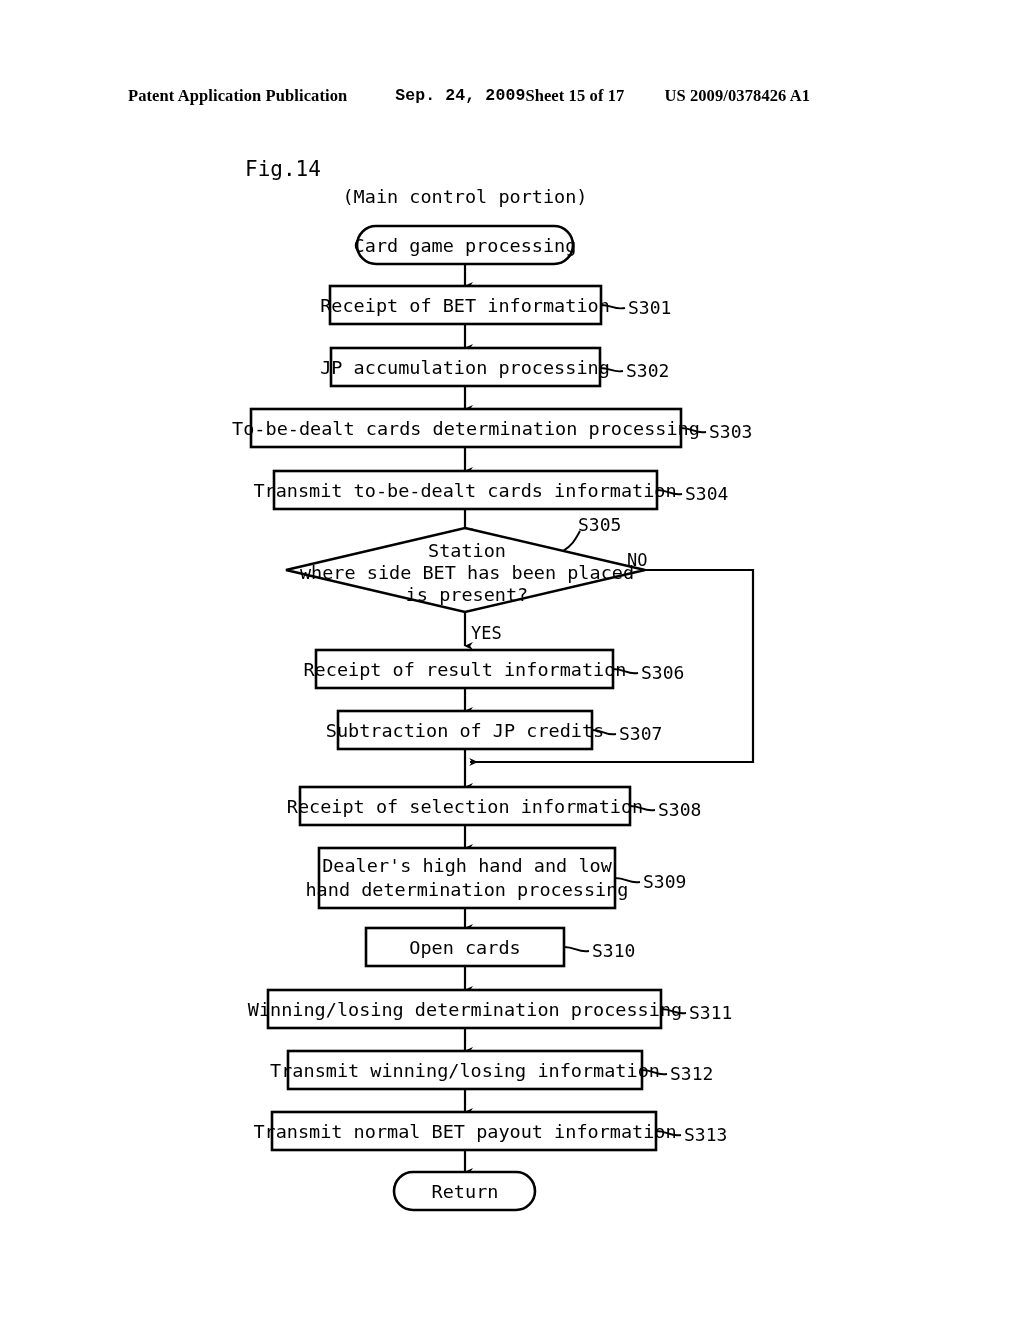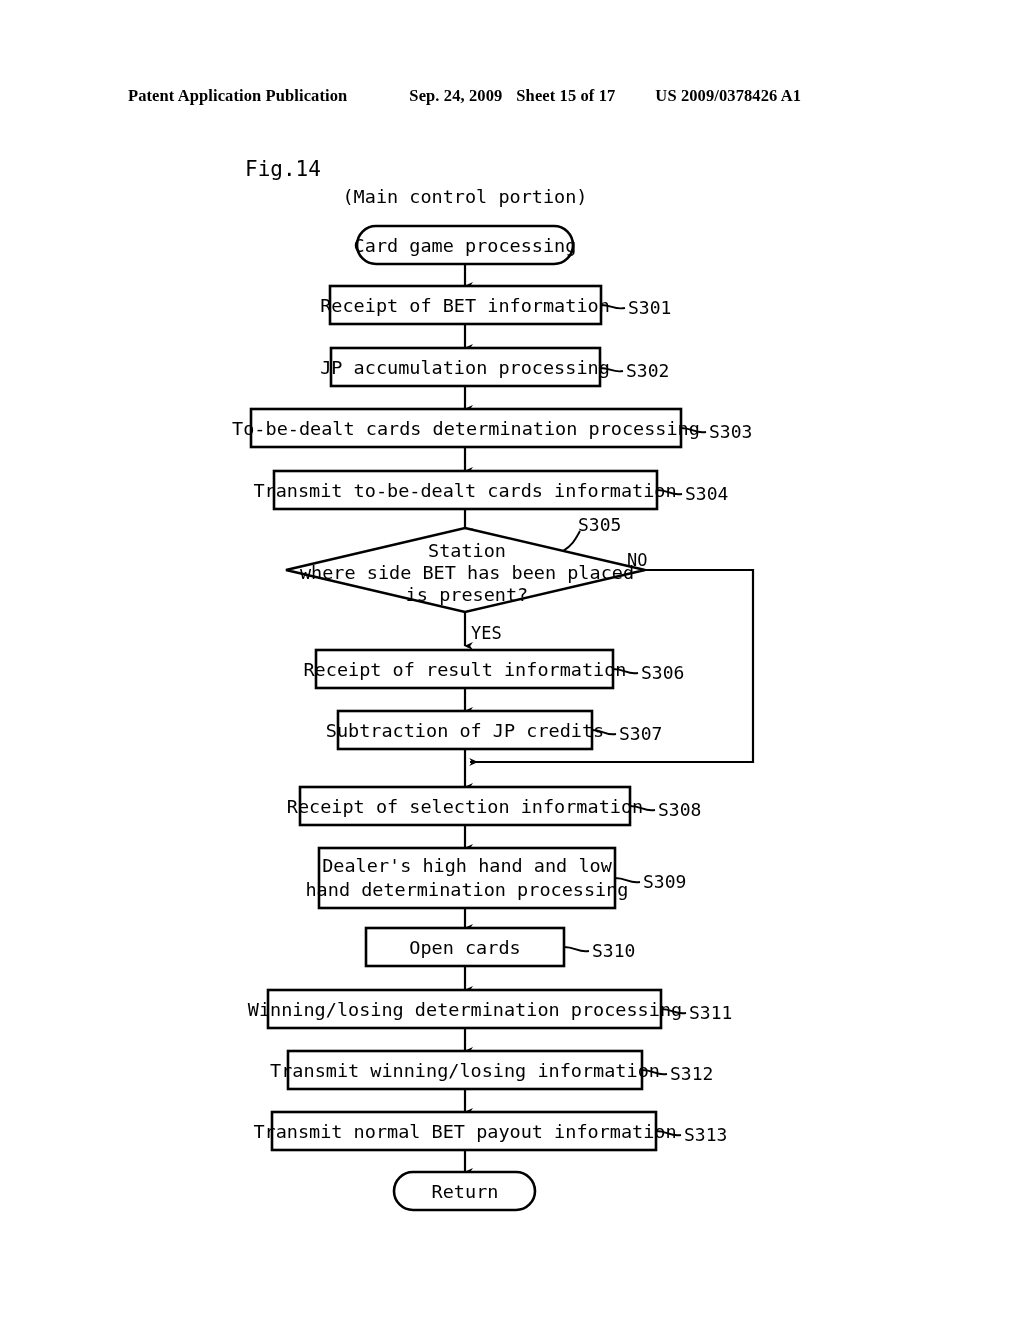--- a/index.html
+++ b/index.html
@@ -28,22 +28,22 @@
     width: 768px;
     display: flex;
     align-items: flex-start;
     font-family: "Liberation Serif", serif;
     font-weight: bold;
     font-size: 16.5px;
     letter-spacing: 0.1px;
     white-space: nowrap;
   }
   .pat-header .h-pub   { }
-  .pat-header .h-date  { margin-left: 62px; }
-  .pat-header .h-sheet { margin-left: 14px; }
+  .pat-header .h-date  { margin-left: 48px; font-family: Liberation Mono, monospace; }
+  .pat-header .h-sheet { }
   .pat-header .h-num   { margin-left: 40px; }
 
   
   .fig-wrap {
     position: absolute;
     top: 0;
     left: 0;
     width: 1024px;
     height: 1320px;
   }

